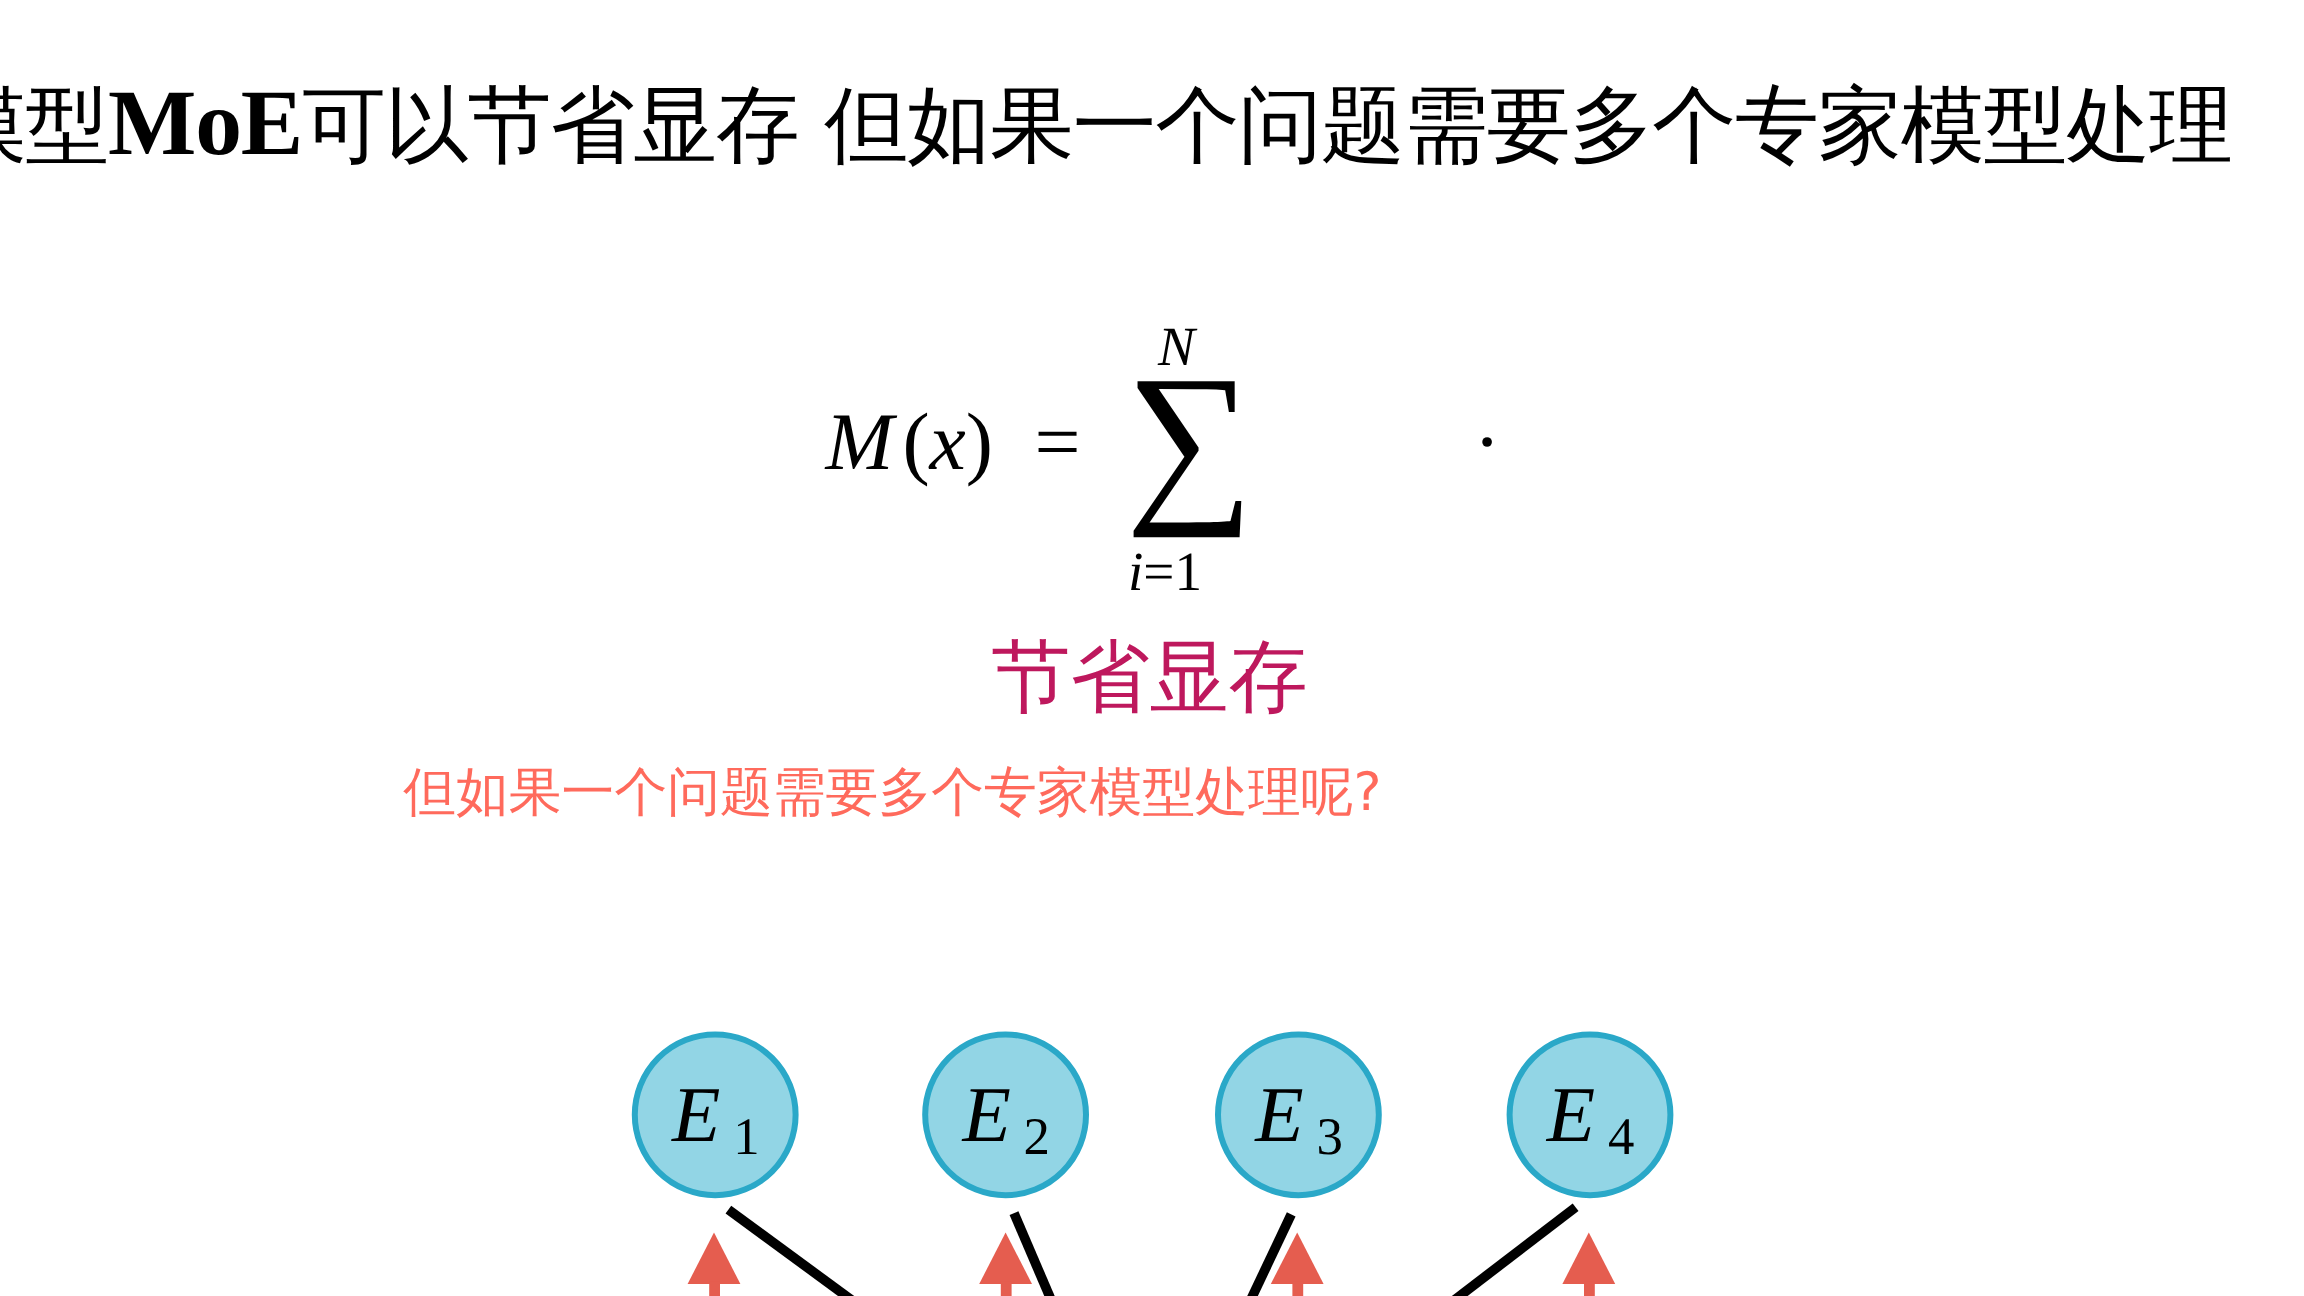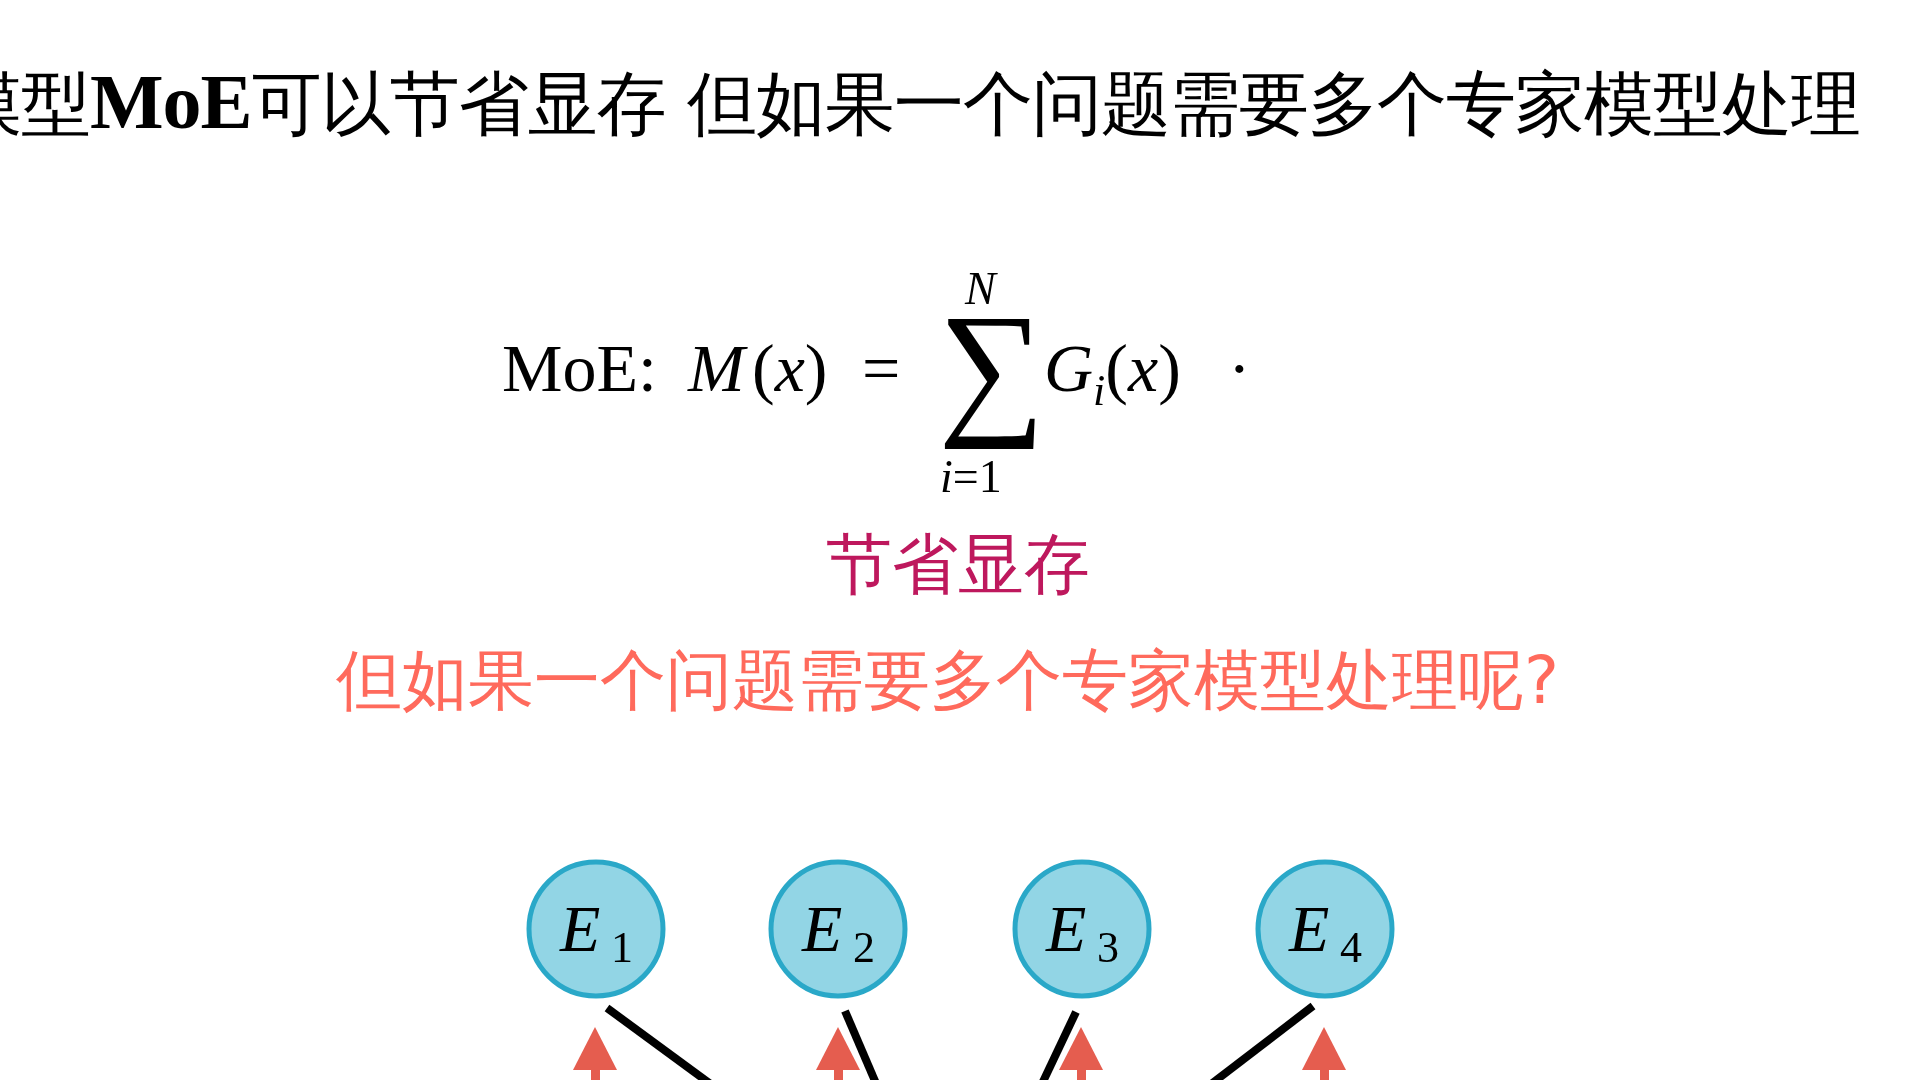--- a/index.html
+++ b/index.html
@@ -27,46 +27,44 @@
     .sum-upper { position: absolute; left: 965px; top: 264px; font-size: 46px; font-style: italic; line-height: 50px; }
     .sum-sigma { position: absolute; left: 938px; top: 296px; font-size: 150px; line-height: 140px; }
     .sum-lower { position: absolute; left: 940px; top: 428px; font-size: 46px; line-height: 50px; margin-top: 24px; }
     .sum-lower .it { font-style: italic; }
 
     .saving {
       position: absolute; left: 826px; top: 522px; font-size: 66px; line-height: 86px;
       white-space: nowrap;
     }
     .question {
-      position: absolute; left: 336px; top: 638px; font-size: 66px; line-height: 86px;
+      position: absolute; left: 336px; top: 618px; font-size: 44px; line-height: 86px;
       white-space: nowrap;
     }
     svg.diagram { position: absolute; left: 0; top: 0; }
     .node-label {
       font-family: "Liberation Serif", "DejaVu Serif", serif;
     }
   </style>
 </head>
 <body>
 
 <div class="title">
   <span>模型</span><span class="latin">MoE</span><span>可以节省显存 但如果一个问题需要多个专家模型处理</span>
 </div>
 
 <div class="formula">
-  <span class="part" style="left:502px;">MoE:</span>
   <span class="part it" style="left:688px;">M</span>
   <span class="part" style="left:752px;"><span>(</span><span class="it">x</span><span>)</span></span>
   <span class="part" style="left:862px;">=</span>
 
   <span class="sum-upper">N</span>
   <span class="sum-sigma">∑</span>
   <span class="sum-lower"><span class="it">i</span><span>=1</span></span>
 
-  <span class="part" style="left:1044px;"><span class="it">G</span><span class="sub">i</span><span>(</span><span class="it">x</span><span>)</span></span>
   <span class="part" style="left:1228px;">·</span>
 </div>
 
 <div class="saving" style="color:#be185d;">节省显存</div>
 <div class="question" style="color:#ff6a5c;">但如果一个问题需要多个专家模型处理呢?</div>
 
 <svg class="diagram" width="1920" height="1080" viewBox="0 0 1920 1080">
 
   <g stroke="#000" stroke-width="8" fill="none">
     <line x1="607" y1="1008" x2="716" y2="1088"></line>

